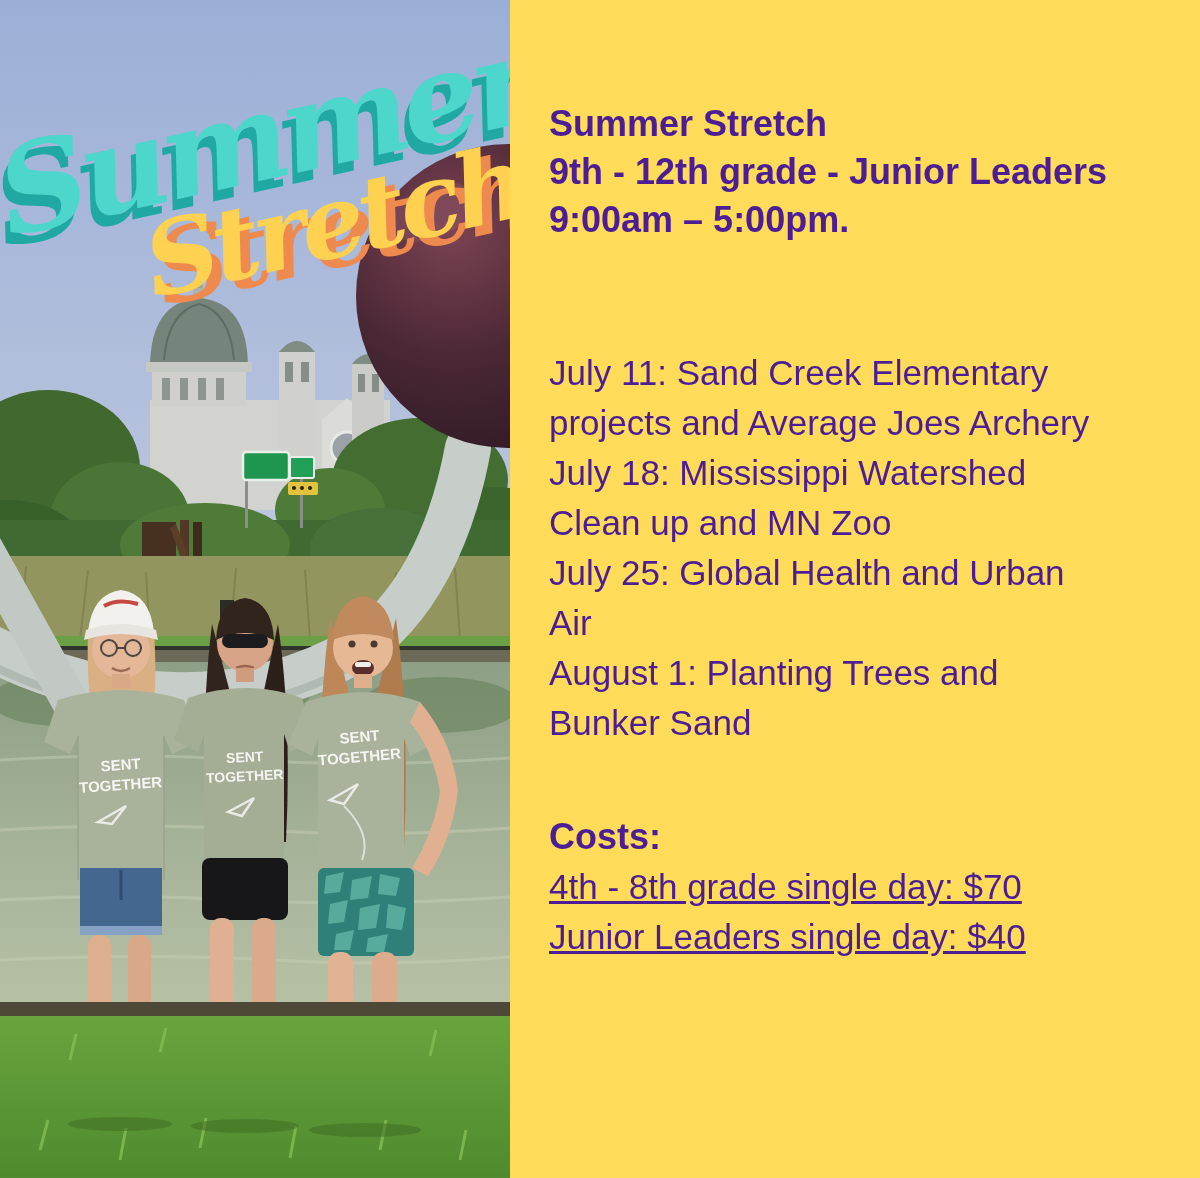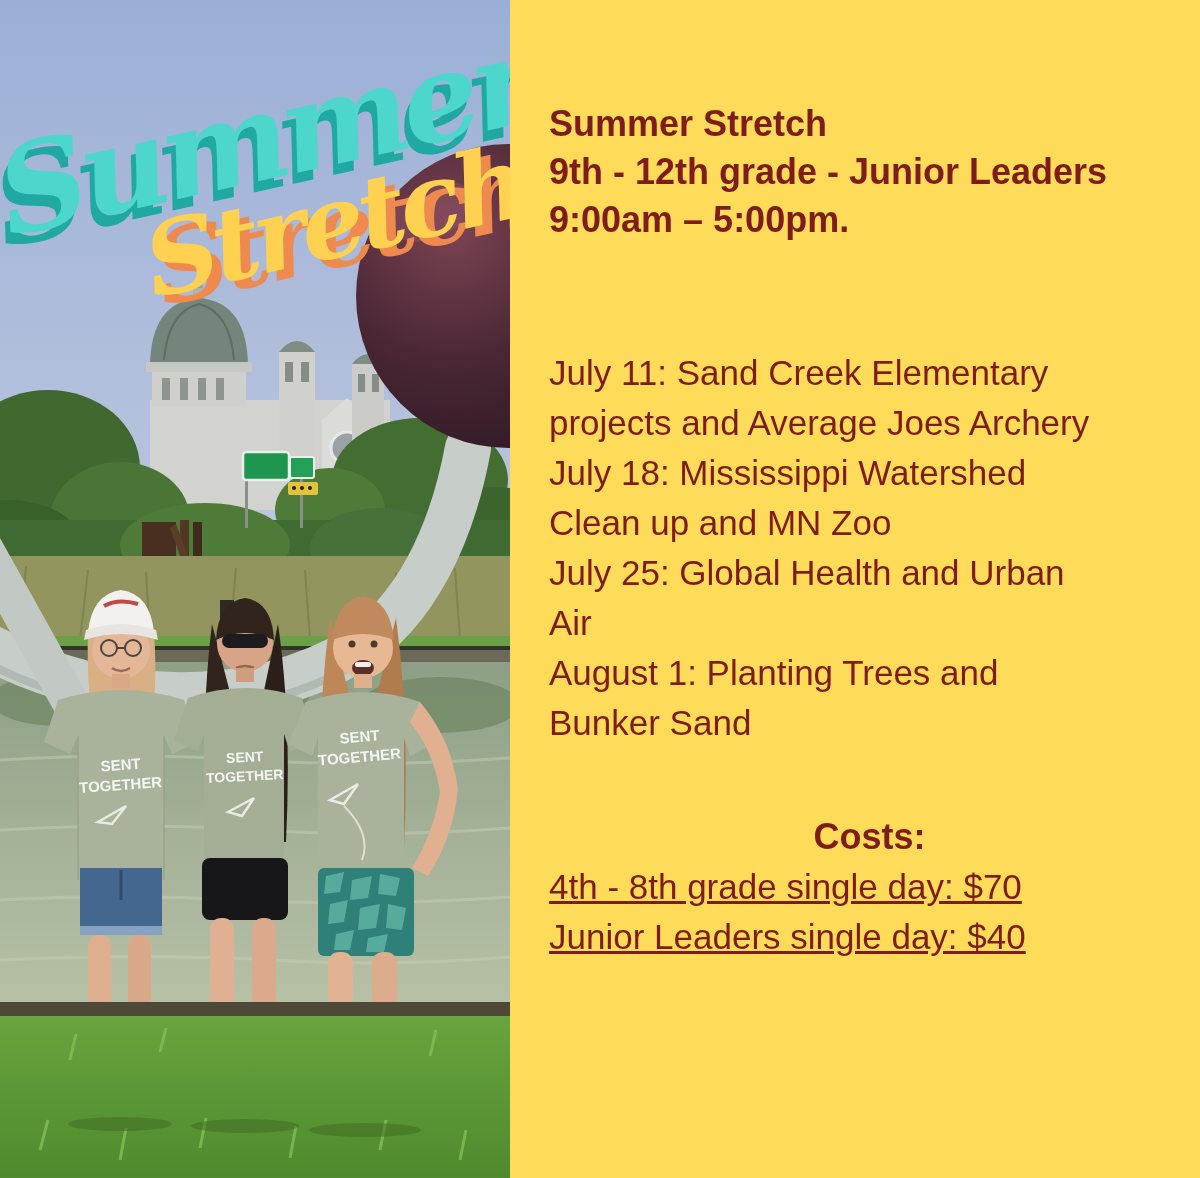--- a/index.html
+++ b/index.html
@@ -15,28 +15,28 @@
     font-style:italic;font-weight:700;white-space:nowrap;pointer-events:none;}
   .title-word.w1{left:-6px;top:64px;font-size:122px;letter-spacing:-6px;
     color:#4CD6CC;text-shadow:-7px 10px 0 #1FA9A2;
     transform:rotate(-12.5deg);transform-origin:50% 50%;}
   .title-word.w2{left:142px;top:162px;font-size:101px;letter-spacing:-5px;
     color:#FFD150;text-shadow:8px 10px 0 #EF8A4E;
     transform:rotate(-12.5deg);transform-origin:50% 50%;}
 
   
   .panel{position:absolute;left:510px;top:0;width:690px;height:1178px;
-    background:#FEDB59;color:#7f1d1d;box-sizing:border-box;
+    background:#FEDB59;color:#4c1d95;box-sizing:border-box;
     padding:100px 10px 0 39px;}
   .panel p{margin:0;white-space:nowrap;}
   .hdr p{font-size:36px;line-height:48px;font-weight:700;}
   .sched{margin-top:104px;}
   .sched p{font-size:35px;line-height:50px;font-weight:400;}
   .costs{margin-top:64px;}
-  .costs .costs-head{font-size:36px;line-height:50px;font-weight:700;text-align:center;}
+  .costs .costs-head{font-size:36px;line-height:50px;font-weight:700;}
   .costs p.cline{font-size:35px;line-height:50px;font-weight:400;text-decoration:underline;}
 
   .shirt-txt{font-family:"Liberation Sans",sans-serif;font-weight:700;
     fill:rgba(255,255,255,.88);}
 </style>
 </head>
 <body>
 
 <div class="canvas">
 

